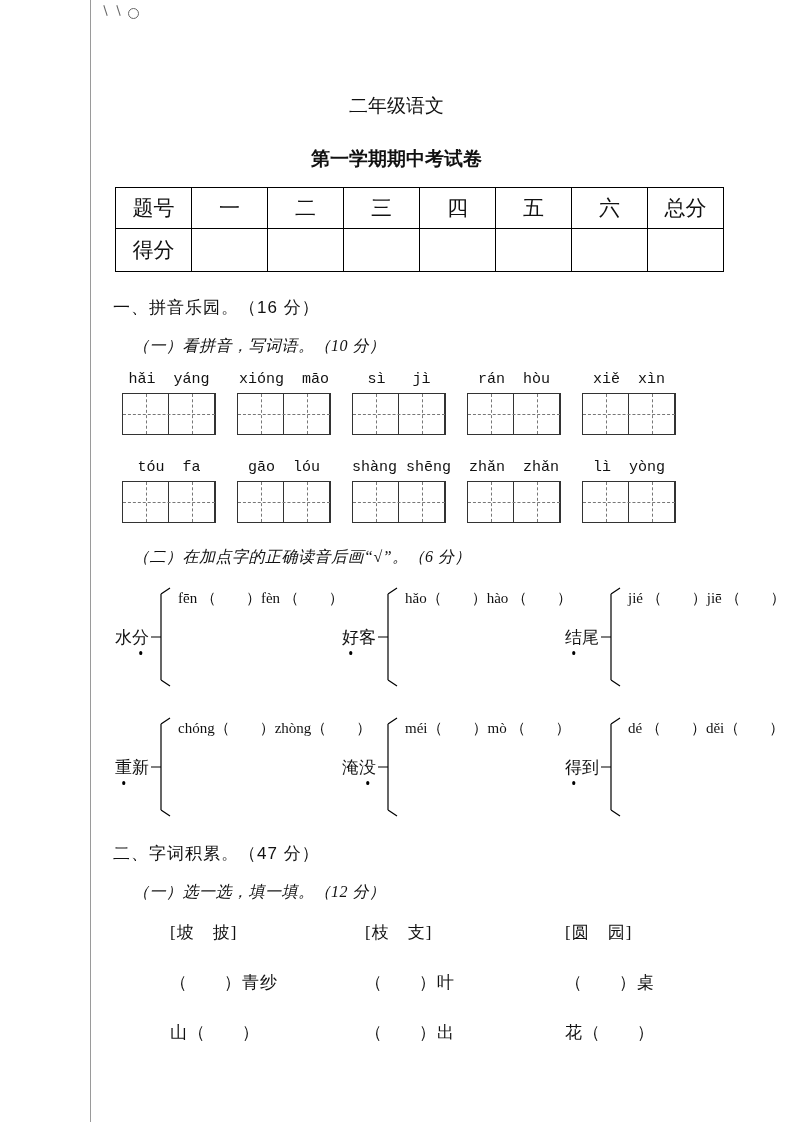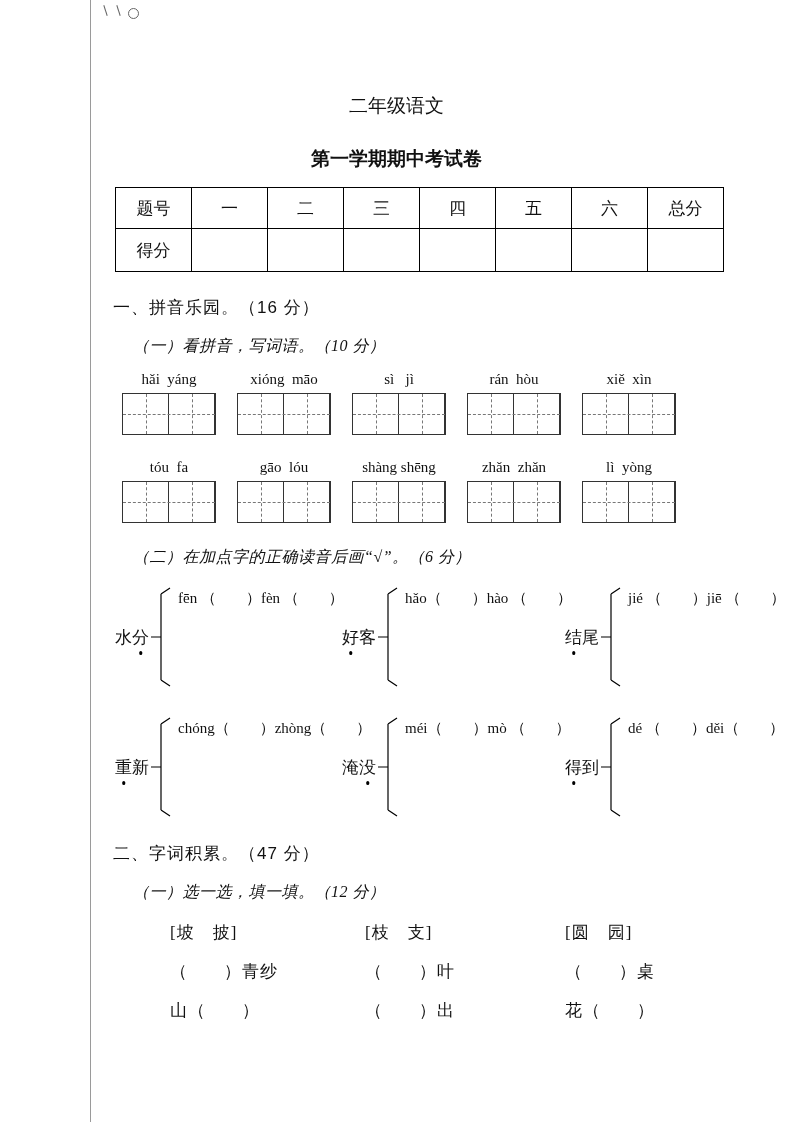--- a/index.html
+++ b/index.html
@@ -14,36 +14,36 @@
   .corner-marks .m1{left:4px;}
   .corner-marks .m2{left:17px;}
   .corner-marks .m3{position:absolute;left:32px;top:2px;width:9px;height:9px;border:1.2px solid #666;border-radius:50%;}
 
   .title{margin:1px;padding-top:92px;text-align:center;font-size:19px;font-weight:400;}
   .subtitle{margin:0;padding-top:26px;text-align:center;font-size:19px;font-weight:700;}
 
   table.score-table{border-collapse:collapse;margin:15px 0 0 115px;}
   table.score-table td{
     border:1px solid #000;width:75px;min-width:75px;text-align:center;
-    font-size:17px;padding:0;
+    font-size:21px;padding:0;
   }
   tr.hdr td{height:40px;}
   tr.scr td{height:42px;}
 
   .sec-heading{
     margin:24px 0 0 113px;font-family:"Liberation Sans","DejaVu Sans",sans-serif;
     font-weight:normal;font-size:17px;letter-spacing:1px;
   }
   .part-label{margin:17px 0 0 133px;font-size:16px;letter-spacing:0.5px;font-style:italic;}
 
   
   .py-area{margin:14px 0 0 122px;}
   .py-row{display:flex;gap:21px;margin-bottom:24px;}
   .py-word{width:94px;}
-  .py-label{font-size:15px;height:22px;text-align:center;white-space:pre;}
+  .py-label{font-size:15px;height:22px;text-align:center;white-space:pre;font-family:Liberation Mono, monospace;}
   .tian-grid{position:relative;height:40px;border:1px solid #333;display:flex;background:#fff;}
   .tian-cell{flex:1;position:relative;border-right:1px solid #333;}
   .tian-cell:last-child{border-right:none;}
   .tian-cell::before{content:"";position:absolute;left:50%;top:0;bottom:0;border-left:1px dashed #777;}
   .tian-grid .hline{position:absolute;left:0;right:0;top:50%;border-top:1px dashed #777;}
 
   
   .pron-area{margin:18px 0 0 115px;display:grid;grid-template-columns:227px 223px auto;row-gap:28px;}
   .pron-group{display:flex;align-items:center;height:102px;}
   .pron-word{font-size:17px;display:flex;}
@@ -51,21 +51,21 @@
   .char.dotted::after{
     content:"";position:absolute;left:50%;bottom:-6px;width:3.5px;height:3.5px;
     background:#000;border-radius:50%;transform:translateX(-50%);
   }
   .brace{width:20px;height:100px;margin-left:2px;}
   .pron-opts{display:flex;flex-direction:row;justify-content:space-between;height:96px;margin-left:7px;font-size:15px;}
   .pron-option{white-space:pre;}
 
   
   .fill-area{margin:18px 0 0 170px;display:grid;grid-template-columns:195px 200px auto;}
-  .fill-col{display:flex;flex-direction:column;gap:16px;font-size:17px;}
+  .fill-col{display:flex;flex-direction:column;gap:27px;font-size:17px;}
   .fill-choices,.fill-line{white-space:pre;letter-spacing:1px;}
 </style>
 </head>
 <body>
 
 <div class="page">
 
   <div class="seal-line"></div>
   <div class="corner-marks">
     <span class="m1"></span>

